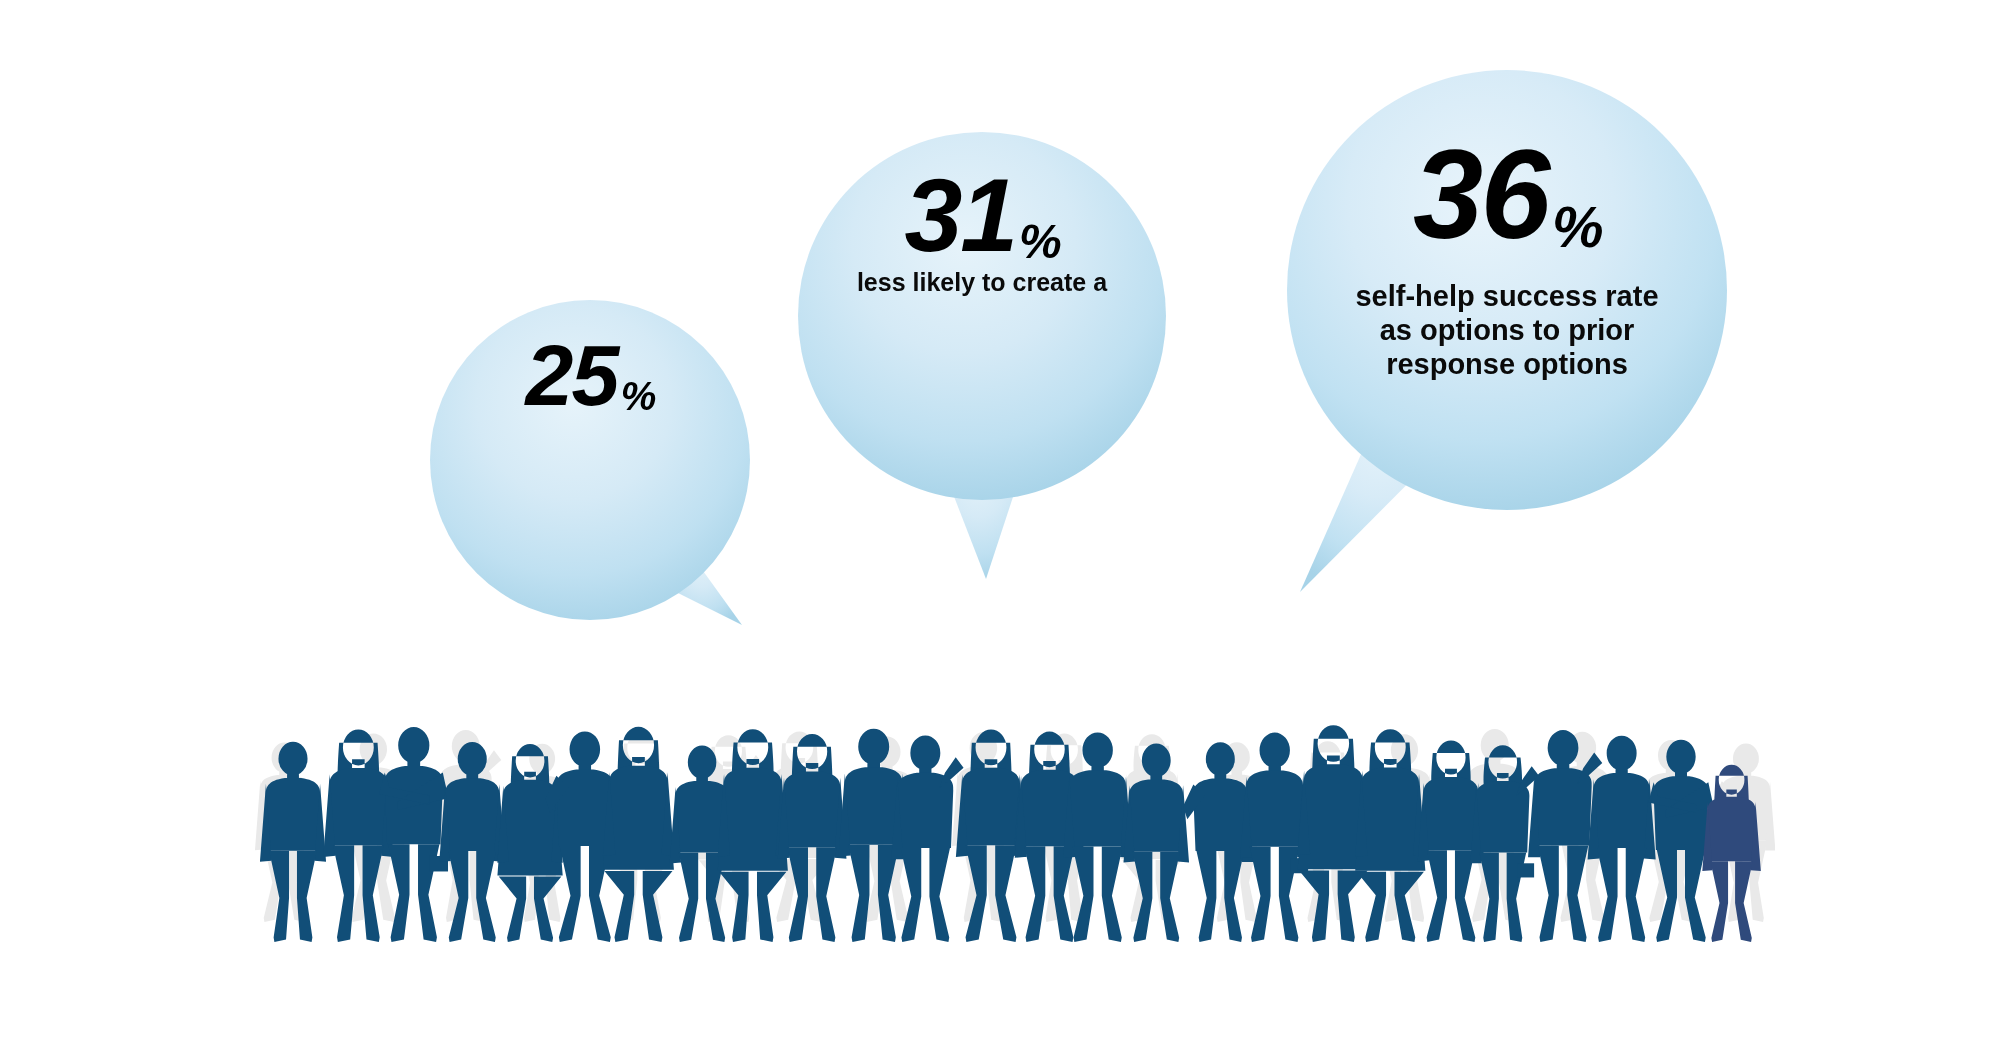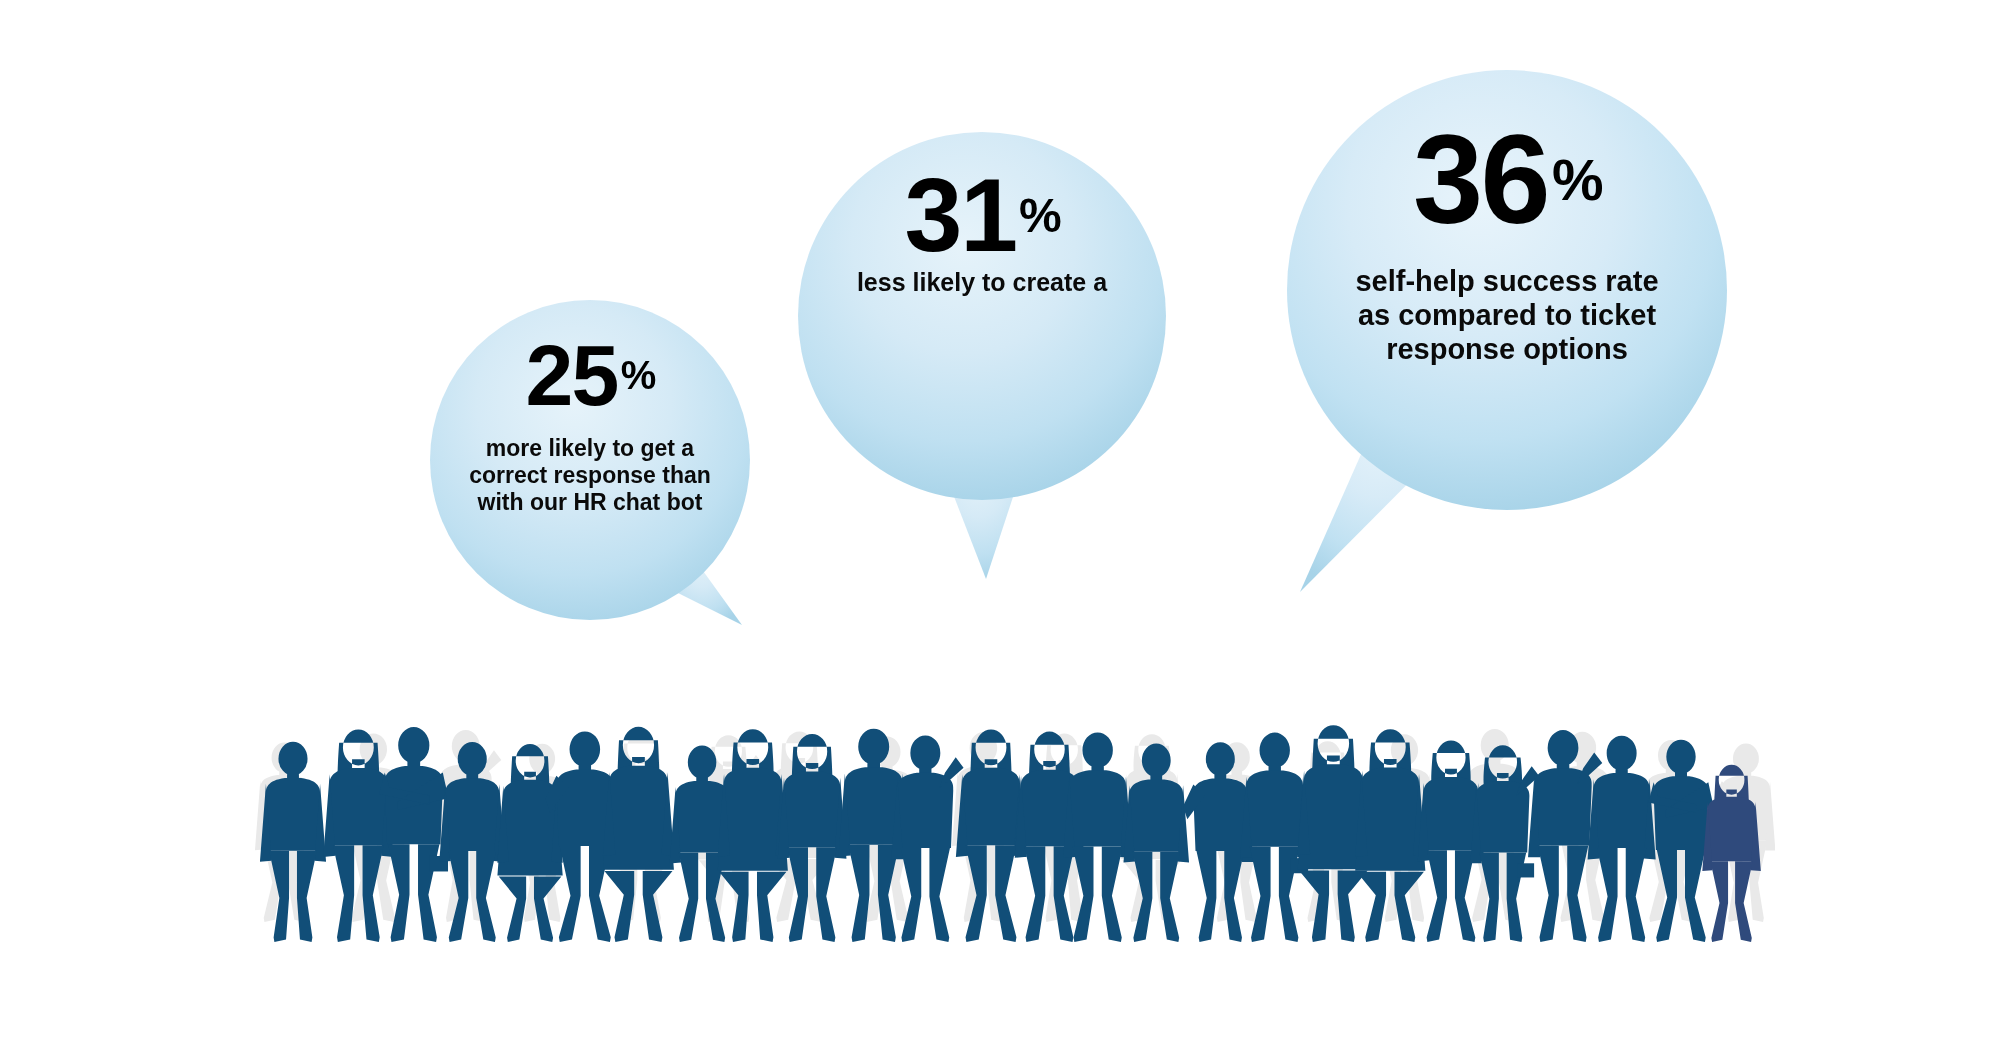--- a/index.html
+++ b/index.html
@@ -5,42 +5,42 @@
   html,body{margin:0;padding:0;background:#ffffff;}
   body{width:2001px;height:1060px;position:relative;overflow:hidden;
        font-family:"Liberation Sans", sans-serif;}
   #stage{position:absolute;left:0;top:0;width:2001px;height:1060px;background:#fff;}
 
   .bubble{position:absolute;}
   .bubble svg{position:absolute;left:0;top:0;overflow:visible;}
   .bubble .txt{position:absolute;left:0;top:0;width:100%;text-align:center;
                color:#000;}
   .pct{font-weight:bold;line-height:0.92;letter-spacing:-0.02em;
-       display:flex;align-items:center;justify-content:center;}
+       display:flex;align-items:flex-end;justify-content:center;font-style:italic;}
   .pct .num{display:inline-block;}
   .pct .sym{display:inline-block;font-weight:bold;}
   .cap{font-weight:600;line-height:1.18;color:#0a0a0a;}
 
   
   #b1{left:430px;top:300px;width:320px;height:320px;}
   #b1 .txt{top:36px;}
   #b1 .pct{font-size:86px;}
   #b1 .pct .sym{font-size:40px;margin-left:3px;}
   #b1 .cap{font-size:23px;margin-top:20px;}
 
   
   #b2{left:798px;top:132px;width:368px;height:368px;}
   #b2 .txt{top:36px;}
   #b2 .pct{font-size:104px;}
   #b2 .pct .sym{font-size:48px;margin-left:3px;}
   #b2 .cap{font-size:25px;margin-top:4px;}
 
   
   #b3{left:1287px;top:70px;width:440px;height:440px;}
-  #b3 .txt{top:52px;}
+  #b3 .txt{top:67px;}
   #b3 .pct{font-size:126px;}
   #b3 .pct .sym{font-size:58px;margin-left:4px;}
   #b3 .cap{font-size:29px;margin-top:26px;text-align:center;}
 
   #crowd{position:absolute;left:255px;top:690px;width:1520px;height:260px;}
   #crowd svg{display:block;}
 </style>
 </head>
 <body>
 
@@ -58,25 +58,20 @@
       </defs>
       <g fill="url(#g1)">
         <path d="M240,225 L312,325 L238,288 Z"></path>
         <circle cx="160" cy="160" r="160"></circle>
       </g>
     </svg>
     <div class="txt">
       <div class="pct">
         <span class="num">25</span>
           <span class="sym">%</span>
-      </div>
-      <div class="cap">
-        <div>more likely to get a</div>
-        <div>correct response than</div>
-        <div>with our HR chat bot</div>
       </div>
     </div>
   </div>
 
   <div class="bubble" id="b2">
     <svg width="368" height="460" viewBox="0 0 368 460">
       <defs>
         <radialGradient id="g2" cx="45%" cy="30%" r="72%">
           <stop offset="0%" stop-color="#e6f3fa"></stop>
           <stop offset="42%" stop-color="#d5eaf6"></stop>
@@ -115,21 +110,21 @@
         <circle cx="220" cy="220" r="220"></circle>
       </g>
     </svg>
     <div class="txt">
       <div class="pct">
         <span class="num">36</span>
           <span class="sym">%</span>
       </div>
       <div class="cap">
         <div>self-help success rate</div>
-        <div>as compared to ticket</div>
+        <div>as options to prior</div>
         <div>response options</div>
       </div>
     </div>
   </div>
 
   <div id="crowd">
     <svg width="1520" height="260" viewBox="0 0 1520 260">
       <g id="backrow" fill="#e9e9e9">
           <g fill="#e9e9e9">
             <path d="M 16.54475653657143 67.71419571817268

